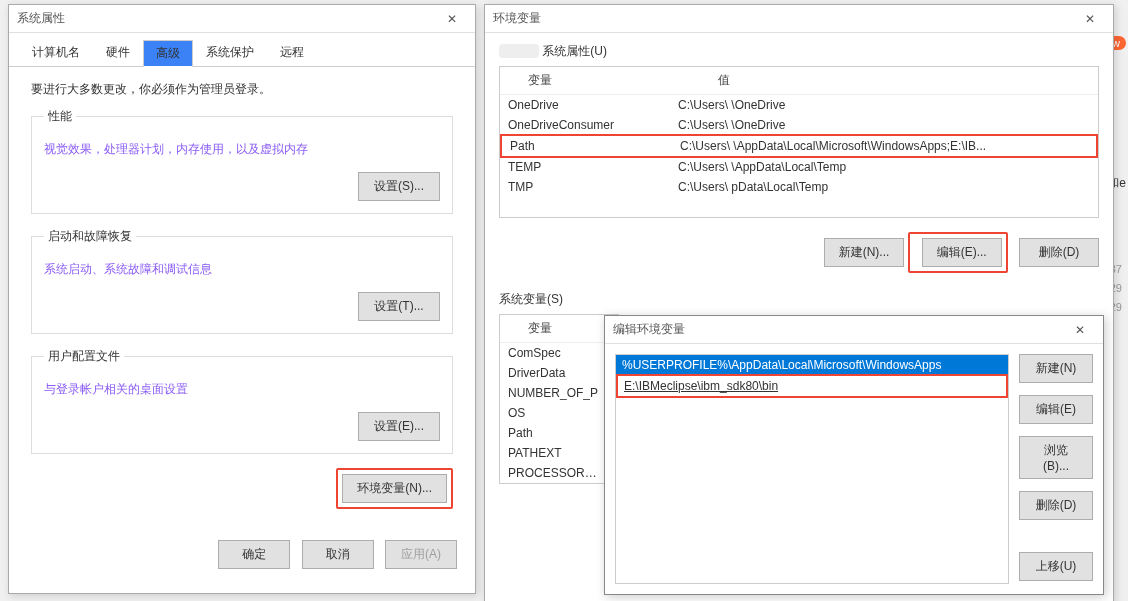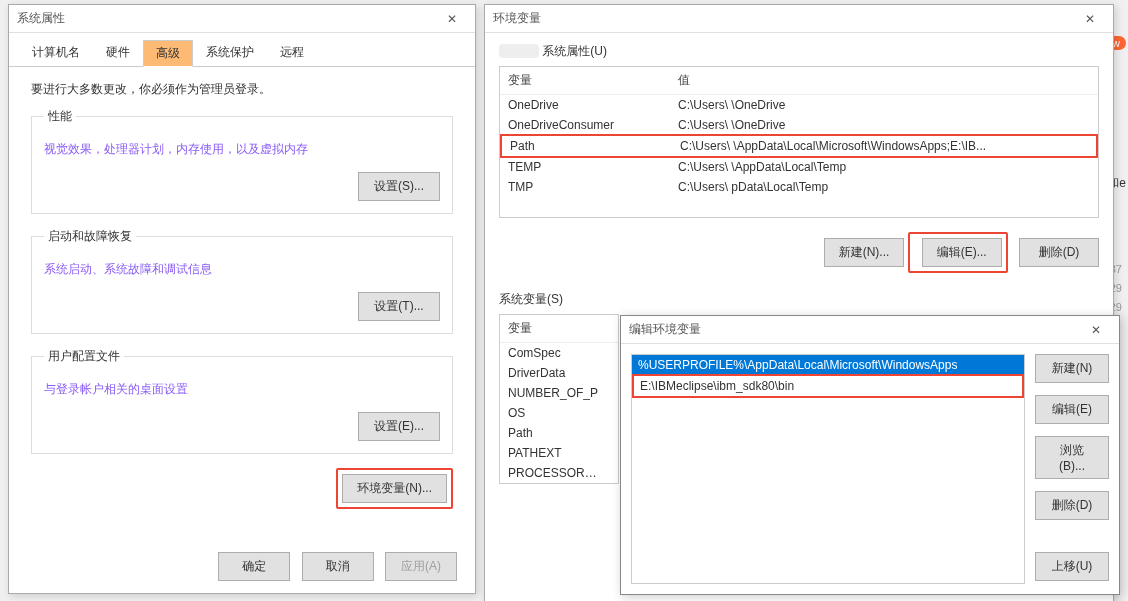--- a/index.html
+++ b/index.html
@@ -7,57 +7,57 @@
     
     .dialog { position: absolute; background: #fff; border: 1px solid #aaa; box-shadow: 2px 2px 8px rgba(0,0,0,0.15); }
     .titlebar { height: 28px; display: flex; align-items: center; padding: 8px 8px; color: #555; font-size: 12px; border-bottom: 1px solid #e0e0e0; background: #fff; }
     .titlebar .title { flex: 1; }
     .close-btn { width: 30px; height: 28px; display: flex; align-items: center; justify-content: center; color: #555; cursor: pointer; }
     
     
     #sys-props { left: 8px; top: 4px; width: 468px; height: 590px; }
     .tabs { display: flex; border-bottom: 1px solid #ccc; padding: 6px 0 0 10px; }
     .tab { padding: 4px 12px; border: 1px solid transparent; cursor: pointer; color: #333; }
-    .tab.active { border: 1px solid #ccc; border-bottom: 1px solid #fff; background: #fdba74; position: relative; top: 1px; }
+    .tab.active { border: 1px solid #ccc; border-bottom: 1px solid #fff; background: #3b82f6; position: relative; top: 1px; }
     .panel-body { padding: 14px 22px; }
     .intro { margin-bottom: 10px; color: #333; }
     fieldset { border: 1px solid #ddd; margin-bottom: 14px; padding: 10px 12px 12px 12px; }
     legend { padding: 0 4px; color: #333; }
     .fieldset-text { margin: 6px 0 14px 0; color: #8b5cf6; font-family: Liberation Serif, serif; }
     .btn-row { text-align: right; }
     .btn { display: inline-block; min-width: 82px; padding: 5px 14px; border: 1px solid #adadad; background: #e1e1e1; cursor: pointer; text-align: center; color: #333; }
     .btn.disabled { color: #a0a0a0; }
-    .dialog-footer { position: absolute; bottom: 0; left: 0; right: 0; padding: 12px 18px; text-align: right; border-top: 0; background:#fff; }
+    .dialog-footer { position: absolute; bottom: 12px; left: 0; right: 0; padding: 12px 18px; text-align: right; border-top: 0; background:#fff; }
     .dialog-footer .btn { margin-left: 8px; min-width: 72px; }
     .redbox { border: 2px solid #e43; border-radius: 2px; }
     
     
     #env-vars { left: 484px; top: 4px; width: 630px; height: 600px; }
     .groupbox-label { margin: 10px 0 6px 14px; color: #333; }
     .table-wrap { margin: 0 14px; border: 1px solid #ccc; background: #fff; }
     .table-head { display: flex; border-bottom: 1px solid #eee; background: #fff; }
-    .th { padding: 5px 8px; font-weight: normal; color: #444; }
+    .th { padding: 5px 8px; font-weight: normal; color: #444; margin-left: 20px; }
     .th.c1 { width: 170px; }
     .th.c2 { flex: 1; }
     .trow { display: flex; }
     .td { padding: 3px 8px; color: #333; white-space: nowrap; overflow: hidden; text-overflow: ellipsis; }
     .td.c1 { width: 170px; }
     .td.c2 { flex: 1; }
     .highlight-row { border: 2px solid #e43; margin: -1px 0; }
     .uservar-btns { text-align: right; padding: 14px 14px 8px 0; }
     .uservar-btns .btn { margin-left: 8px; min-width: 80px; }
     .highlight-btn-wrap { display: inline-block; }
     
     
-    #edit-env { left: 620px; top: 315px; width: 500px; height: 280px; background: #fff; border: 1px solid #888; box-shadow: 2px 2px 10px rgba(0,0,0,0.2); }
+    #edit-env { left: 604px; top: 315px; width: 500px; height: 280px; background: #fff; border: 1px solid #888; box-shadow: 2px 2px 10px rgba(0,0,0,0.2); }
     #edit-env .body { display: flex; height: calc(100% - 28px); }
     #edit-env .list { flex: 1; border: 1px solid #ccc; margin: 10px 0 10px 10px; background: #fff; }
     .list-item { padding: 3px 6px; white-space: nowrap; overflow: hidden; color: #333; }
     .list-item.selected { background: #0078d7; color: #fff; }
-    .list-item.boxed { border: 2px solid #e43; margin: -1px 0; }
+    .list-item.boxed { border: 2px solid #e43; margin: -1px 0; text-decoration: underline; }
     #edit-env .side-btns { width: 94px; padding: 10px 10px 0 10px; }
     #edit-env .side-btns .btn { display: block; width: 100%; margin-bottom: 12px; min-width: 0; }
     
     
     .bg-partial { position: absolute; color: #333; font-size: 12px; }
     .bg-badge { position: absolute; right: 2px; top: 36px; background: #ff6633; color: #fff; border-radius: 8px; padding: 1px 6px; font-size: 11px; }
     .bg-time { position: absolute; right: 6px; color: #999; font-size: 11px; }
   </style>
 </head>
 <body>

